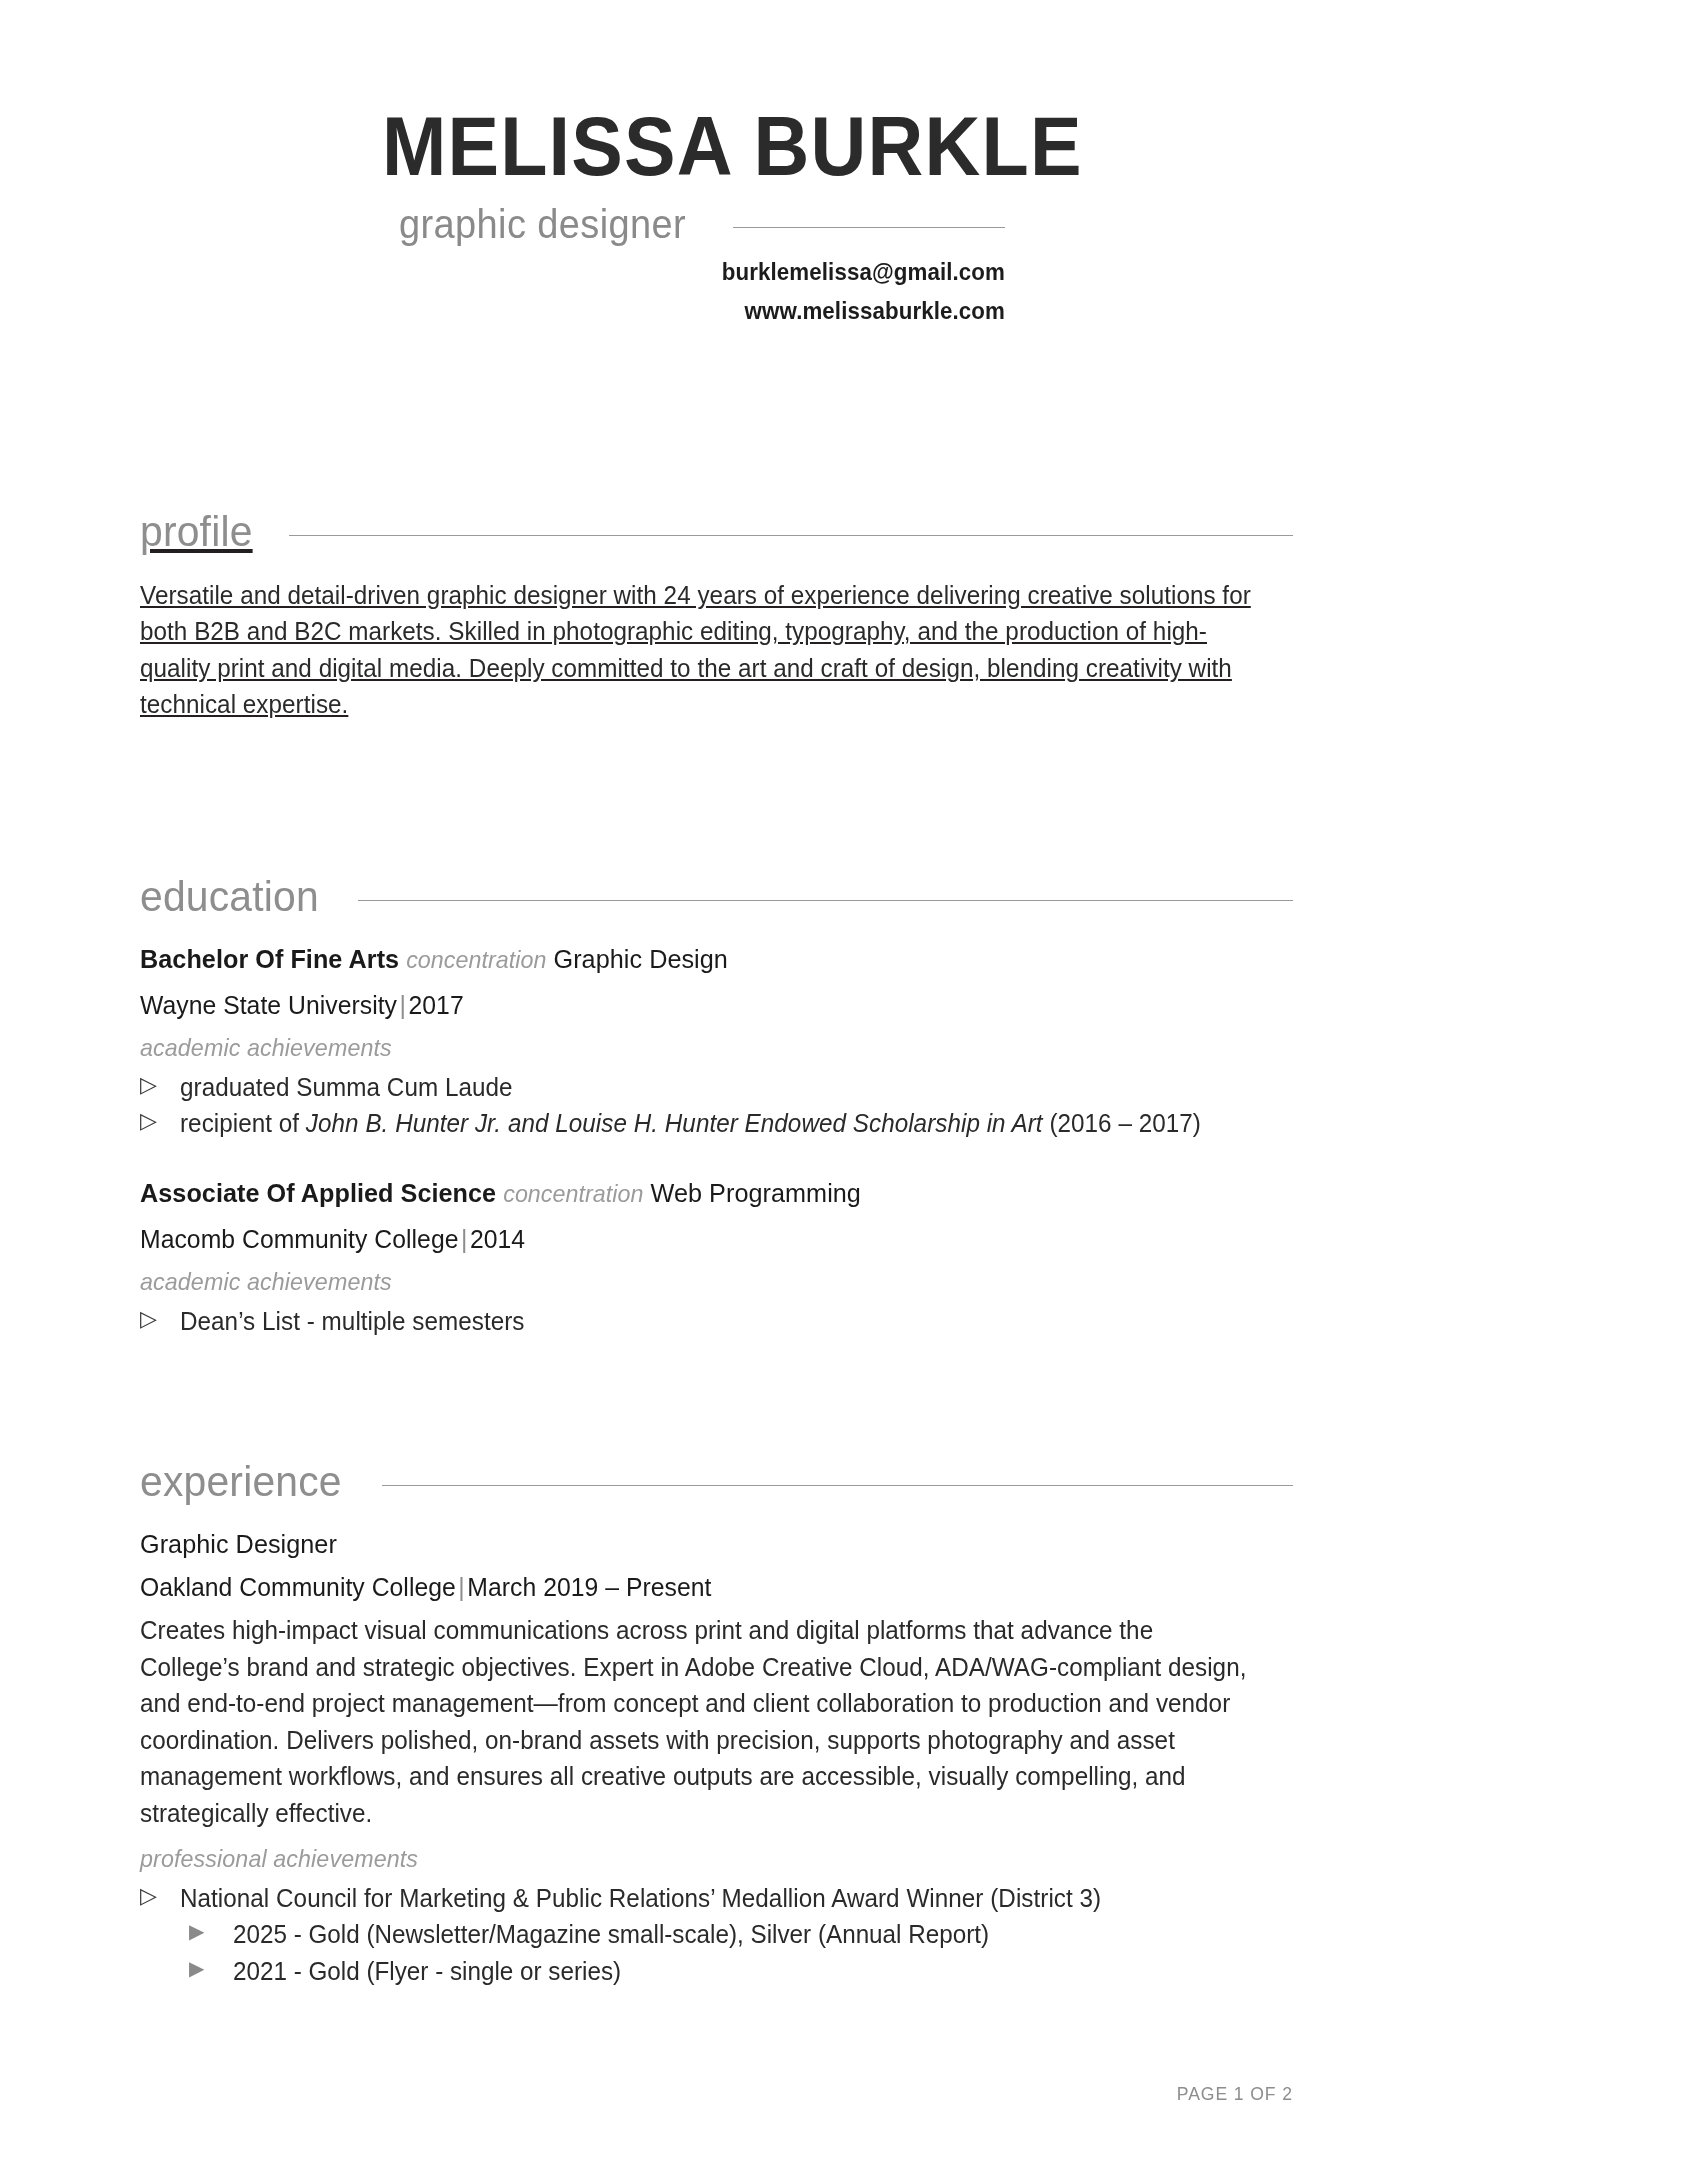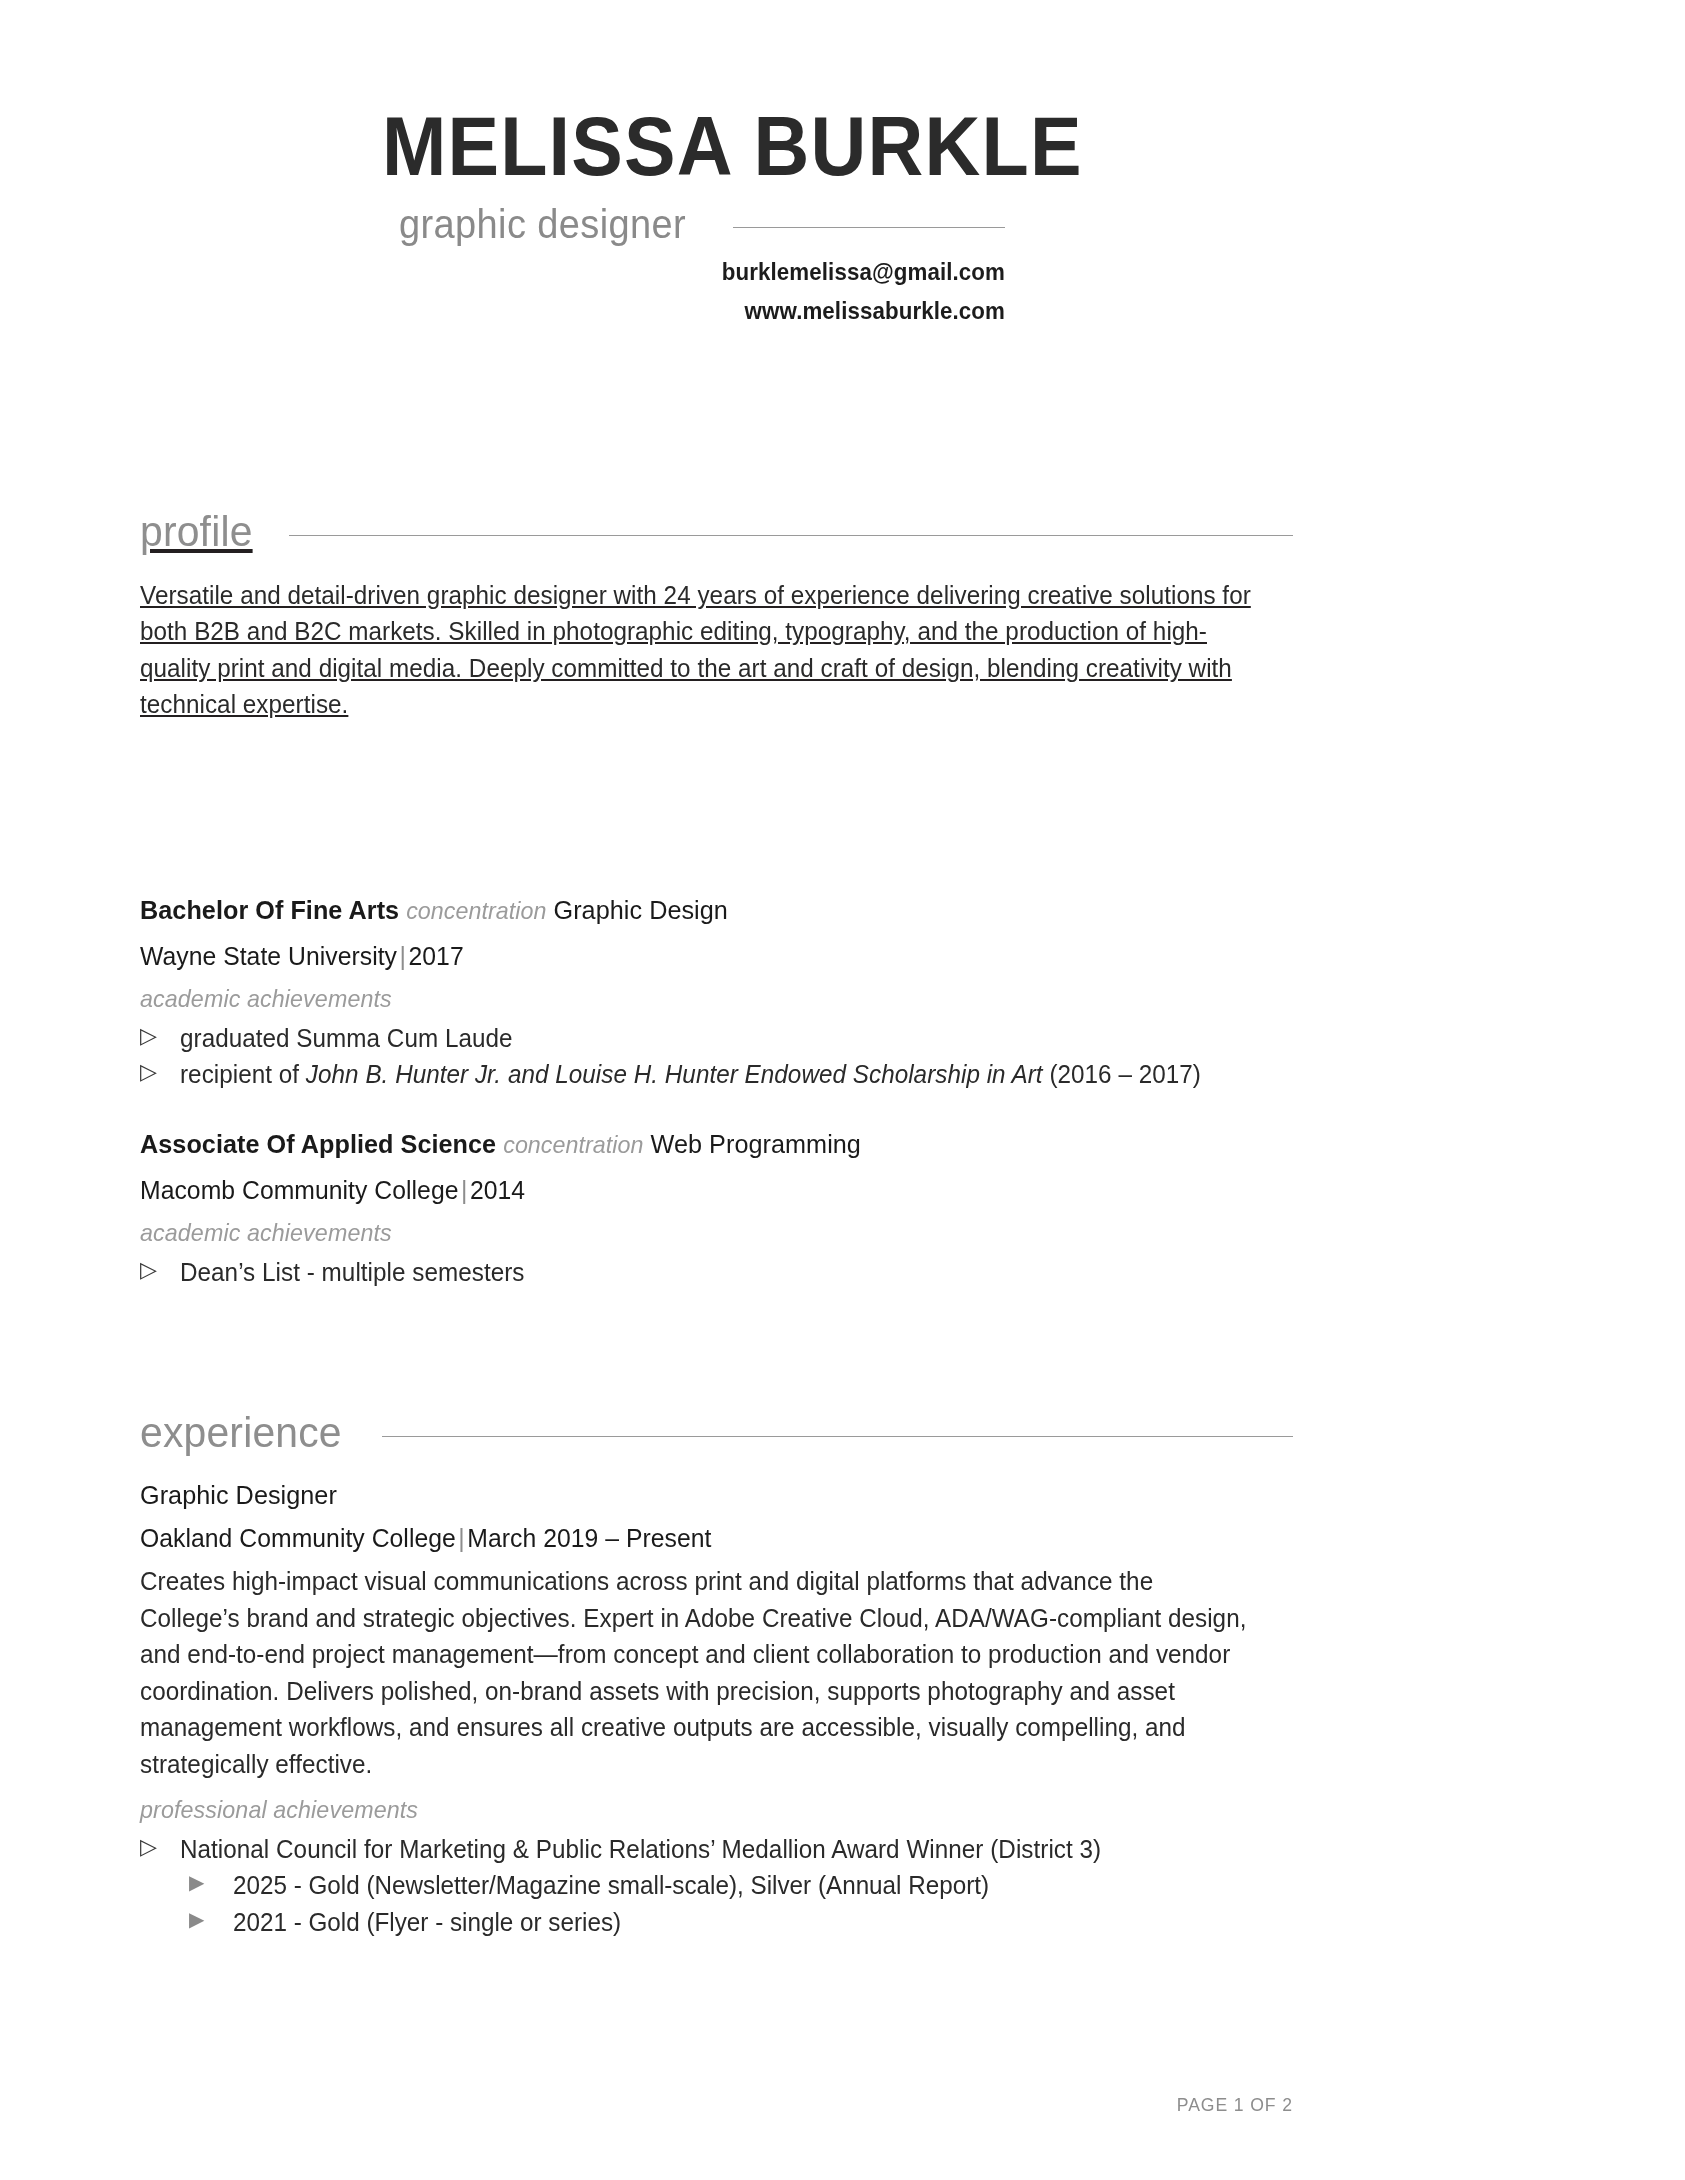--- a/index.html
+++ b/index.html
@@ -210,21 +210,21 @@
   ul.subbullets > li .txt {
     display: inline-block;
     transform: scaleX(0.97);
     transform-origin: left top;
   }
 
   
   .footer {
     position: absolute;
     right: 149px;
-    bottom: 64px;
+    bottom: 75px;
     font-size: 17.6px;
     letter-spacing: 0.9px;
     color: #8d8d8d;
     font-weight: 400;
   }
 
   
   .mt-profile   { margin-top: 176px; text-decoration: underline; }
   .mt-edu       { margin-top: 149px; }
   .mt-exp       { margin-top: 118px; }
@@ -259,20 +259,24 @@
     <div class="section mt-profile">
       <div class="section-head">
         <div class="section-title">profile</div>
         <div class="section-rule"></div>
       </div>
       <div class="gap-24"></div>
       <div class="body-text">Versatile and detail-driven graphic designer with 24 years of experience delivering creative solutions for both B2B and B2C markets. Skilled in photographic editing, typography, and the production of high-quality print and digital media. Deeply committed to the art and craft of design, blending creativity with technical expertise.</div>
     </div>
 
     <div class="section mt-edu">
+      <div class="section-head">
+        <div class="section-title">education</div>
+        <div class="section-rule"></div>
+      </div>
 
       <div class="gap-24"></div>
 
       <div>
         <div class="entry-title">
           <span class="strong">Bachelor Of Fine Arts</span><span>&nbsp;</span><span class="conc">concentration</span><span>&nbsp;</span><span class="plain">Graphic Design</span>
         </div>
         <div class="gap-16"></div>
         <div class="entry-sub">
           <span>Wayne State University</span><span class="sep">|</span><span>2017</span>

